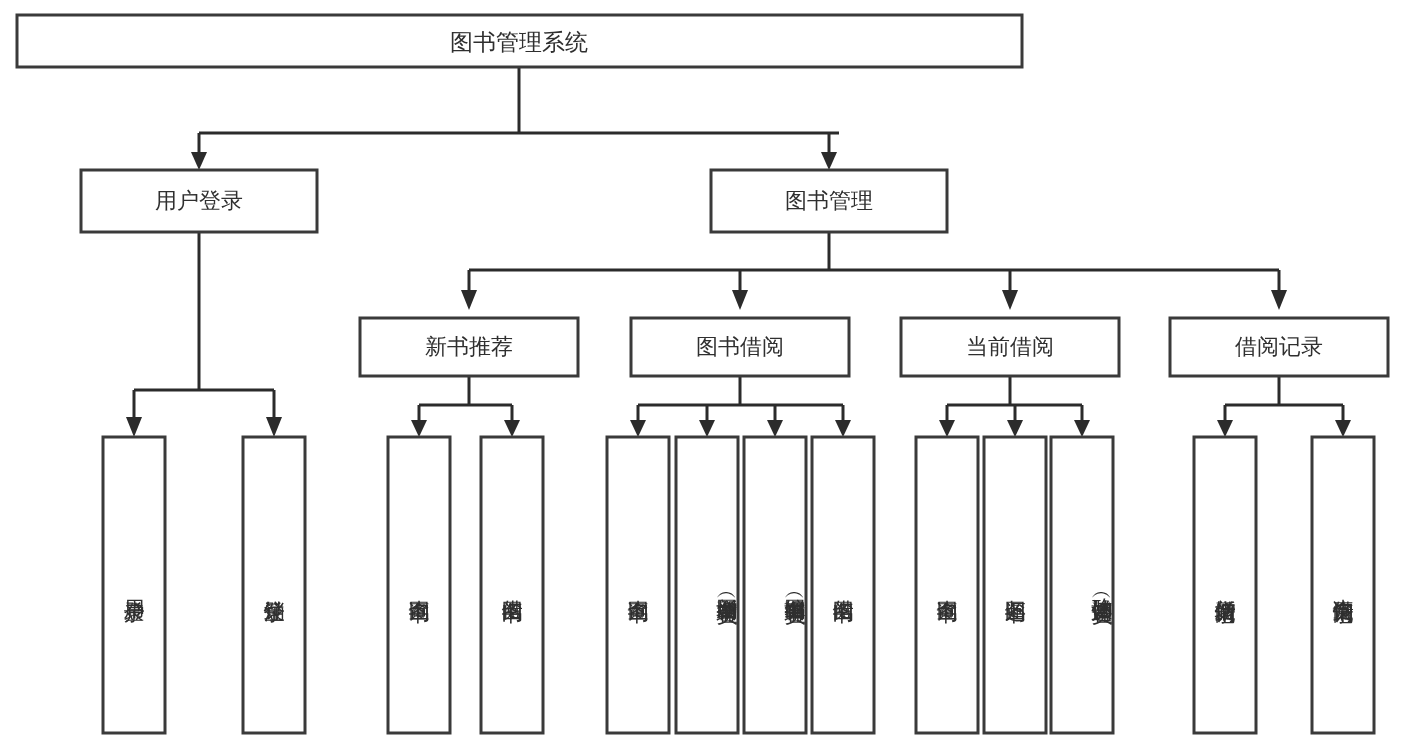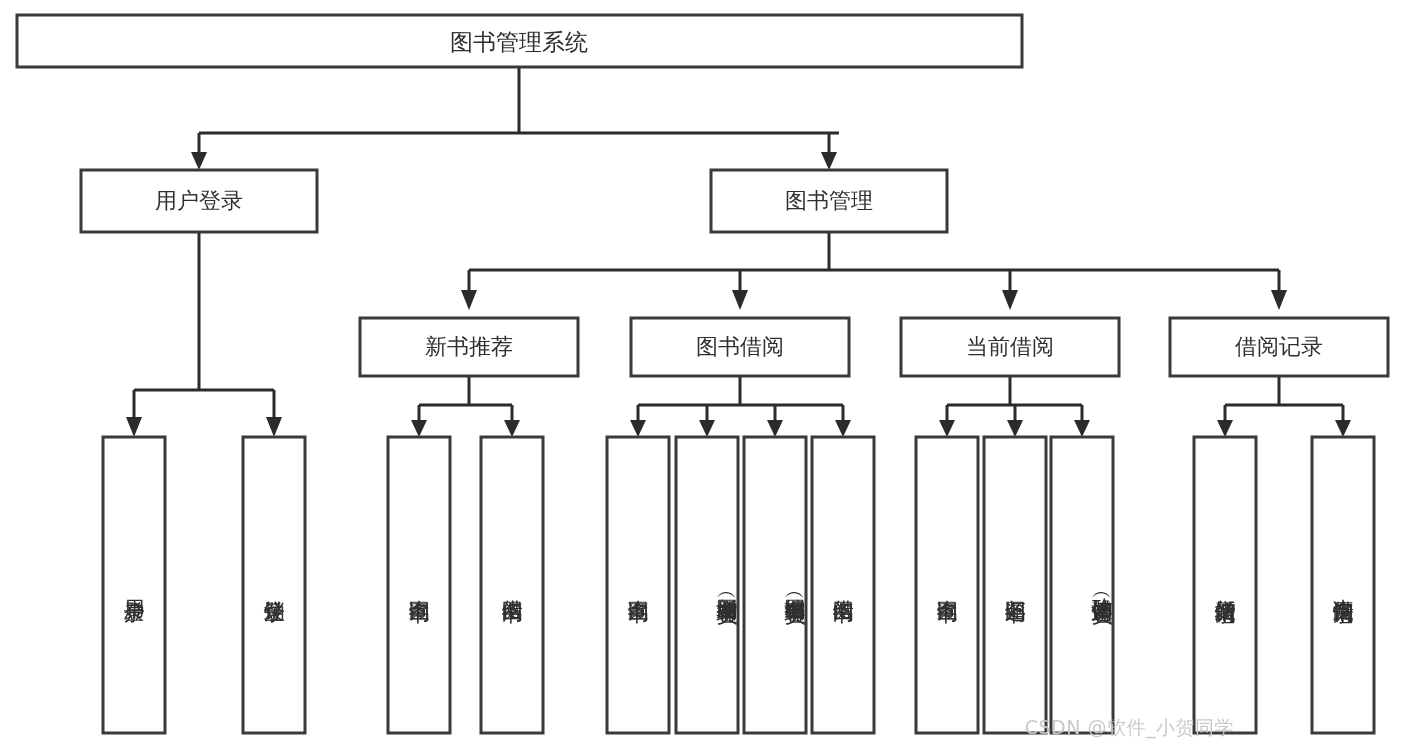--- a/index.html
+++ b/index.html
@@ -217,15 +217,14 @@
   <div class="vlabel" style="left:744px; top:441px; width:62px; height:288px; align-items:flex-start;">编辑图书（管理员）</div>
   <div class="vlabel" style="left:812px; top:437px; width:62px; height:296px;">借阅图书</div>
 
   <div class="vlabel" style="left:916px; top:437px; width:62px; height:296px;">查询图书</div>
   <div class="vlabel" style="left:984px; top:437px; width:62px; height:296px;">归还图书</div>
   <div class="vlabel" style="left:1051px; top:441px; width:62px; height:288px; align-items:flex-start;">确认归还（管理员）</div>
 
   <div class="vlabel" style="left:1194px; top:437px; width:62px; height:296px;">新增借阅记录</div>
   <div class="vlabel" style="left:1312px; top:437px; width:62px; height:296px;">查询借阅记录</div>
 
-  <div class="watermark">CSDN @软件_小贺同学</div>
 
 </div>
 
 </body></html>

